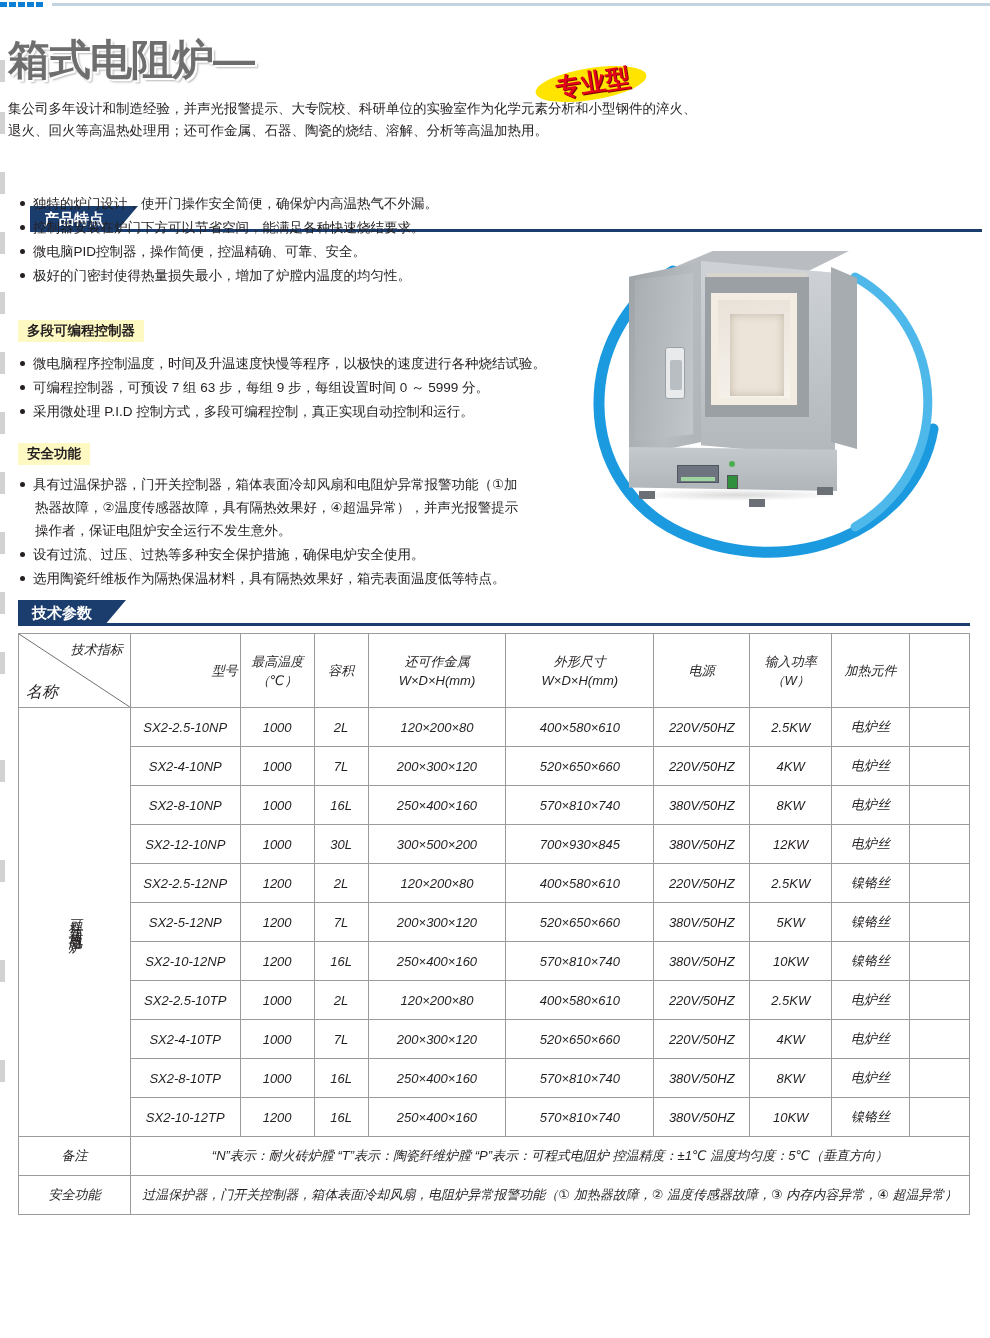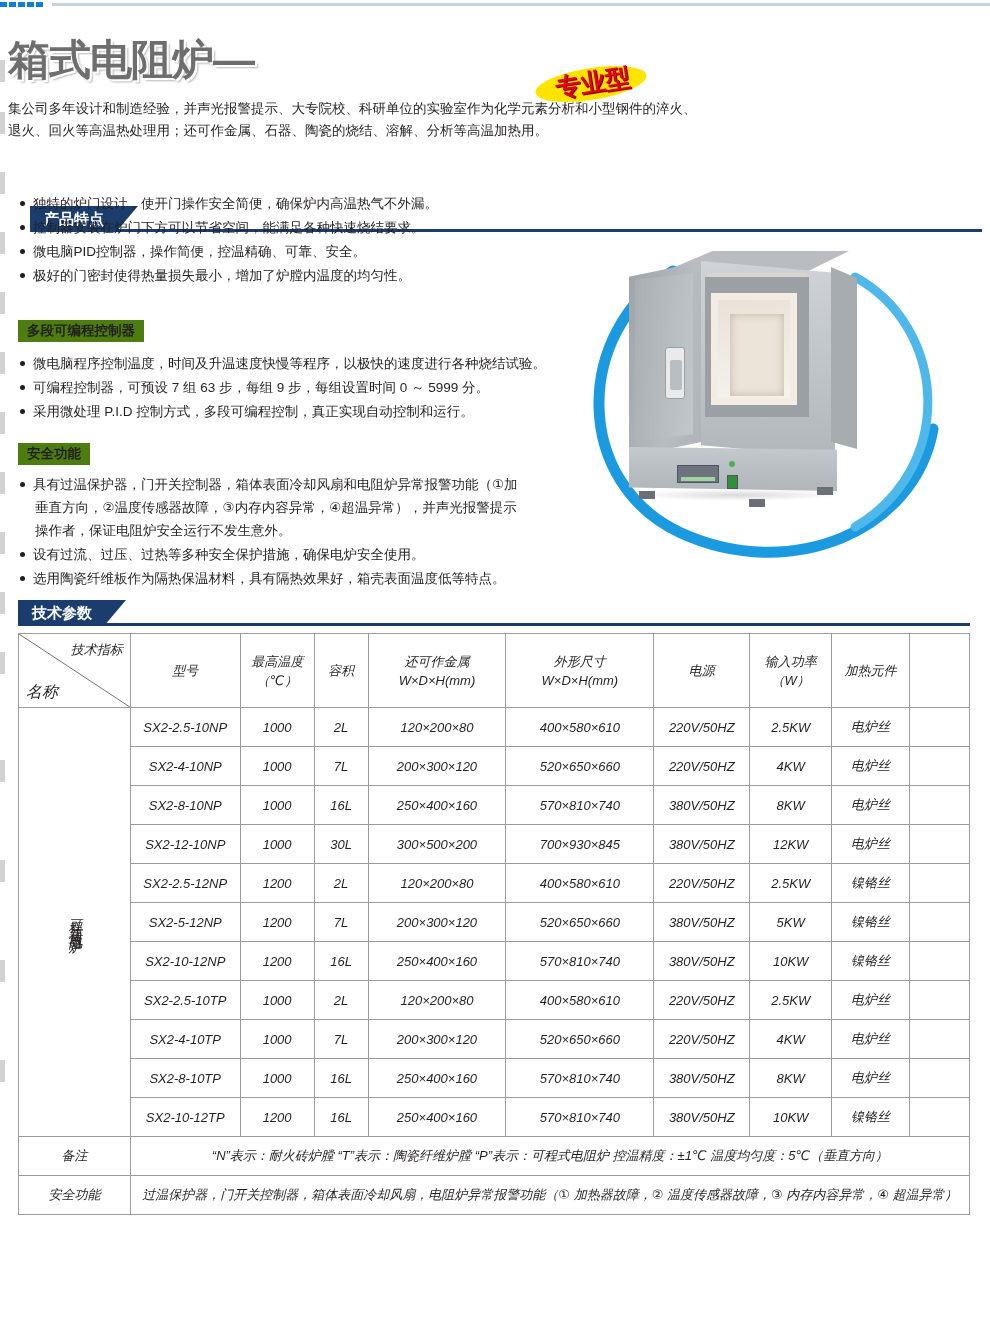--- a/index.html
+++ b/index.html
@@ -65,21 +65,21 @@
     padding: 0 34px 0 14px;
     clip-path: polygon(0 0, 100% 0, calc(100% - 22px) 100%, 0 100%);
     white-space: nowrap;
   }
   .sec-band .rule {
     position: absolute; left: 18px; bottom: 0; height: 3px; background: #1b3d6d;
   }
 
   
   .sub-head {
-    position: absolute; height: 22px; background: #4d7c0f;
+    position: absolute; height: 22px; background: #fef9c3;
     font-size: 13.5px; font-weight: bold; color: #231f20;
     line-height: 22px; padding: 0 9px; white-space: nowrap;
   }
 
   
   .blist { position: absolute; font-size: 13.5px; line-height: 23px; color: #231f20; }
   .bitem { position: relative; padding-left: 15px; margin-bottom: 1px; }
   .bitem::before {
     content: ""; position: absolute; left: 2px; top: 9px;
     width: 5px; height: 5px; border-radius: 50%; background: #231f20;
@@ -256,21 +256,21 @@
     </div>
   <div class="bitem">
       <span class="ln">采用微处理 P.I.D 控制方式，多段可编程控制，真正实现自动控制和运行。</span>
     </div>
 </div>
 
 <div class="sub-head" style="left:18px; top:443px;">安全功能</div>
 <div class="blist" style="left:18px; top:473px; width:560px;">
   <div class="bitem">
     <span class="ln">具有过温保护器，门开关控制器，箱体表面冷却风扇和电阻炉异常报警功能（①加</span>
-    <span class="ln ind">垂直方向，②温度传感器故障，③内存内容异常，④超温异常），并声光报警提示</span>
+    <span class="ln ind">热器故障，②温度传感器故障，具有隔热效果好，④超温异常），并声光报警提示</span>
     <span class="ln ind">操作者，保证电阻炉安全运行不发生意外。</span>
   </div>
   <div class="bitem">
       <span class="ln">设有过流、过压、过热等多种安全保护措施，确保电炉安全使用。</span>
     </div>
   <div class="bitem">
       <span class="ln">选用陶瓷纤维板作为隔热保温材料，具有隔热效果好，箱壳表面温度低等特点。</span>
     </div>
 </div>
 
@@ -312,21 +312,21 @@
 <table class="tbl">
   <thead>
     <tr>
       <td class="corner" style="width:112px;">
         <svg class="diag" viewBox="0 0 112 74" preserveAspectRatio="none">
           <line x1="0" y1="0" x2="112" y2="74" stroke="#6f6f6f" stroke-width="1"></line>
         </svg>
         <span class="ti">技术指标</span>
         <span class="nm">名称</span>
       </td>
-      <td style="width:110px;">型号</td>
+      <td style="width:110px;text-align:right;">型号</td>
       <td style="width:74px;margin-left:8px;">
         <span>最高温度</span><br>
         <span>（℃）</span>
       </td>
       <td style="width:54px;">容积</td>
       <td style="width:138px;">
         <span>还可作金属</span><br>
         <span>W×D×H(mm)</span>
       </td>
       <td style="width:148px;">

